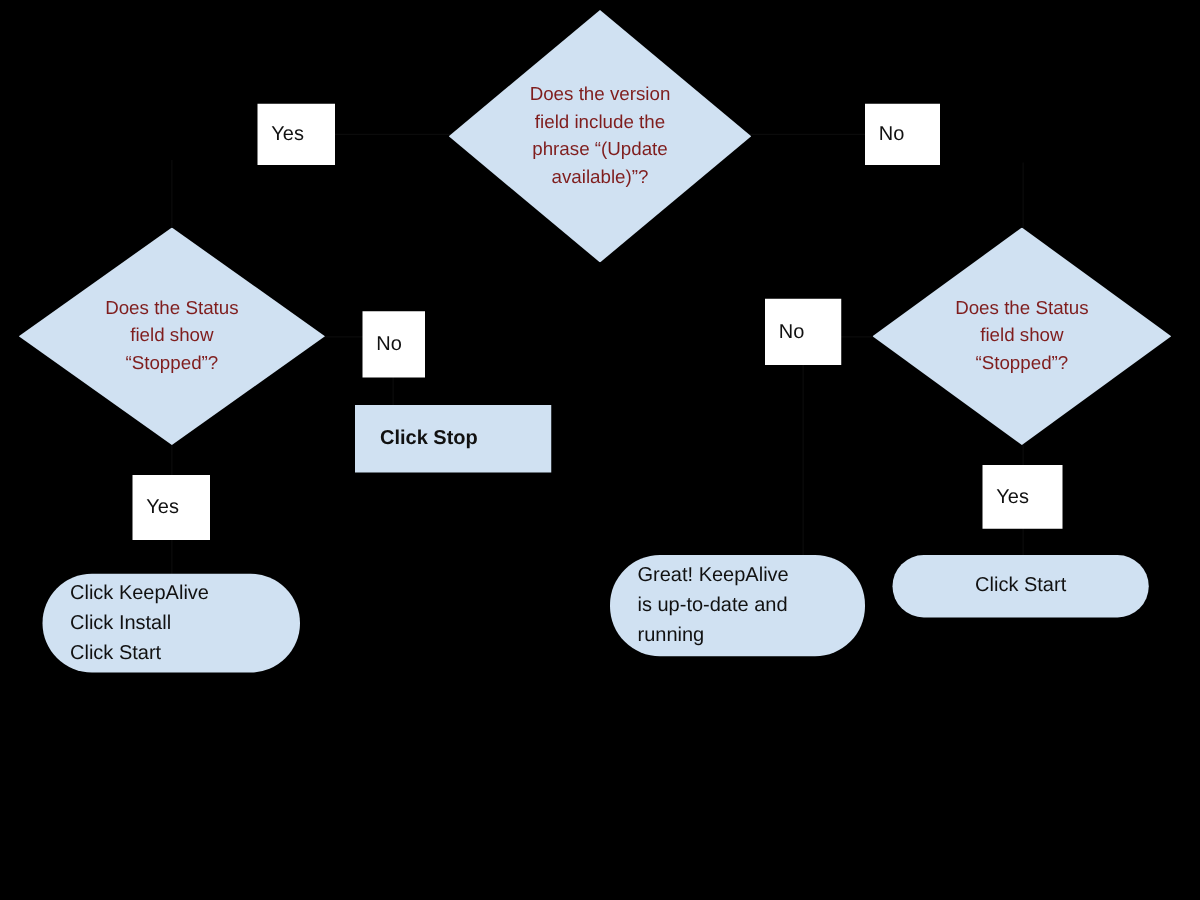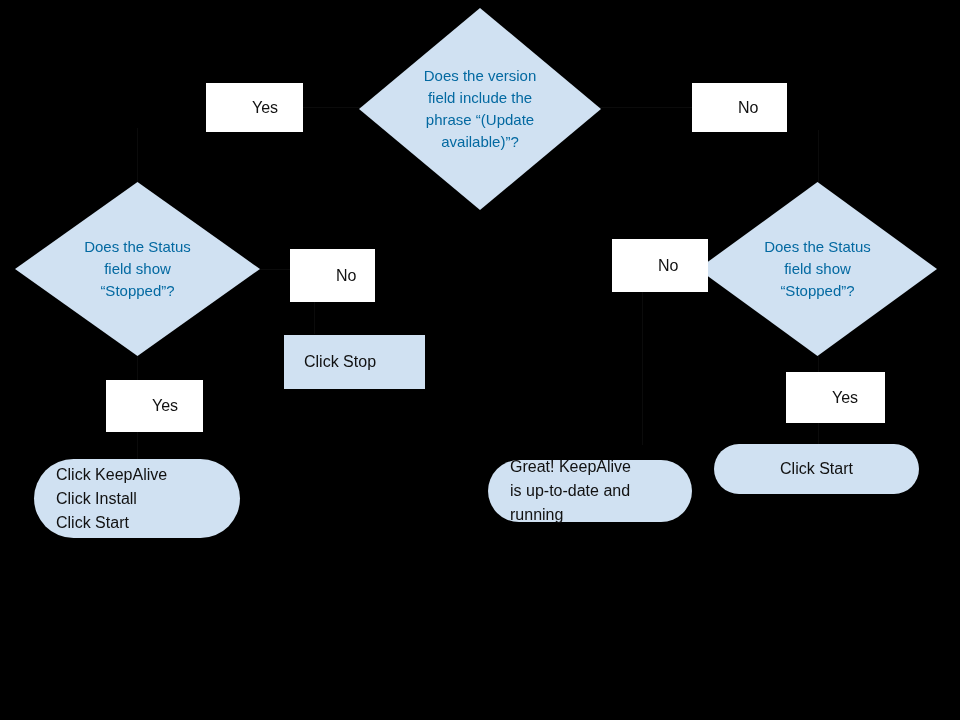--- a/index.html
+++ b/index.html
@@ -25,21 +25,21 @@
     justify-content: center;
     background: #d0e1f2;
     clip-path: polygon(50% 0%, 100% 50%, 50% 100%, 0% 50%);
     -webkit-clip-path: polygon(50% 0%, 100% 50%, 50% 100%, 0% 50%);
   }
   .decision .dtext {
     text-align: center;
     font-size: 15px;
     line-height: 22px;
     white-space: pre-line;
-    color: #0369a1;
+    color: #7f1d1d;
     padding: 0 6px;
   }
 
   
   .process {
     position: absolute;
     background: #d0e1f2;
     display: flex;
     align-items: center;
     justify-content: flex-start;
@@ -76,21 +76,20 @@
     padding-left: 22px;
   }
 
   
   .edge-label {
     position: absolute;
     background: #ffffff;
     display: flex;
     align-items: center;
     justify-content: flex-start;
-    padding-left: 35px;
   }
   .edge-label .ltext {
     font-size: 16px;
     line-height: 20px;
     padding-left: 11px;
     color: #111111;
   }
 
   
   .connector {
@@ -130,31 +129,31 @@
 field show
 “Stopped”?</div>
   </div>
 
   <div class="decision" style="left:698px; top:182px; width:239px; height:174px;">
     <div class="dtext">Does the Status
 field show
 “Stopped”?</div>
   </div>
 
-  <div class="process" style="left:284px; top:335px; width:141px; height:54px;">
+  <div class="process" style="left:284px; top:324px; width:157px; height:54px;font-weight:bold;">
     <div class="ptext">Click Stop</div>
   </div>
 
   <div class="terminator left-text" style="left:34px; top:459px; width:206px; height:79px;">
     <div class="ttext">Click KeepAlive
 Click Install
 Click Start</div>
   </div>
 
-  <div class="terminator left-text" style="left:488px; top:460px; width:204px; height:62px;">
+  <div class="terminator left-text" style="left:488px; top:444px; width:204px; height:81px;">
     <div class="ttext">Great! KeepAlive
 is up-to-date and
 running</div>
   </div>
 
   <div class="terminator center-text" style="left:714px; top:444px; width:205px; height:50px;">
     <div class="ttext">Click Start</div>
   </div>
 
   <div class="edge-label" style="left:206px; top:83px; width:62px; height:49px;">

